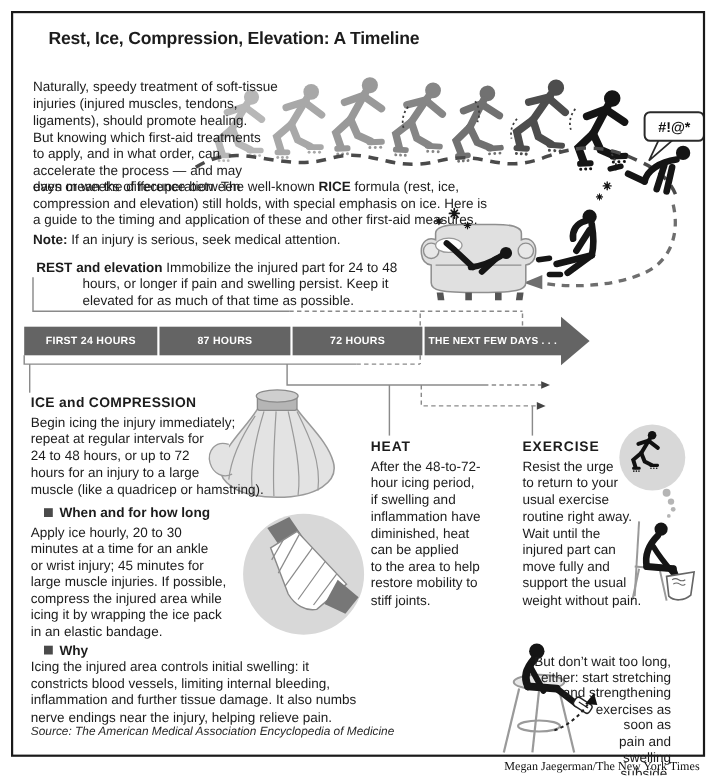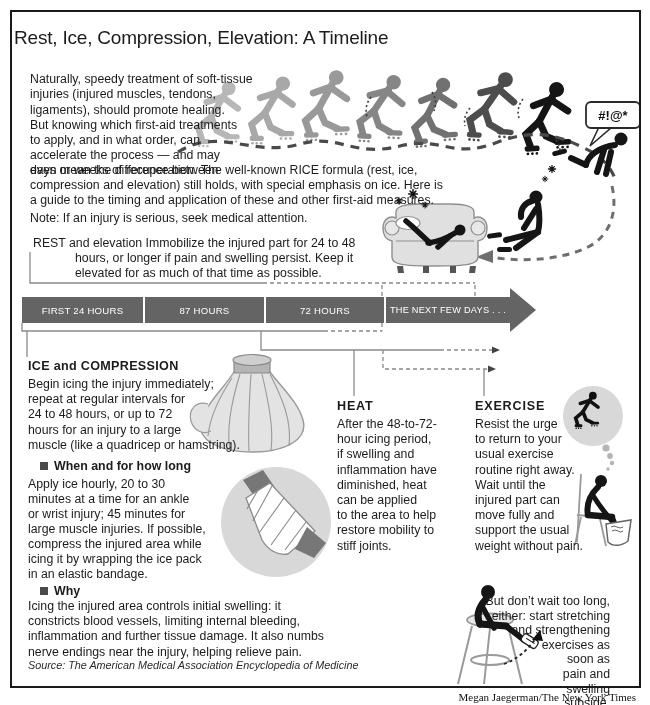--- a/index.html
+++ b/index.html
@@ -1,22 +1,22 @@
 <!DOCTYPE html>
 <html><head>
 <meta charset="utf-8">
 <style>
   html,body{margin:0;padding:0;background:#ffffff;}
   #stage{position:relative;width:650px;height:705px;background:#fff;overflow:hidden;
          font-family:"Liberation Sans","DejaVu Sans",sans-serif;color:#1c1c1c;}
   .abs{position:absolute;}
   .frame{left:10px;top:10px;width:627px;height:674px;border:2px solid #1a1a1a;}
-  .title{left:14px;top:27px;font-size:19px;font-weight:normal;letter-spacing:-0.2px;white-space:nowrap;}
+  .title{left:44px;top:27px;font-size:16px;font-weight:bold;letter-spacing:-0.2px;white-space:nowrap;}
   .body{font-size:12.3px;line-height:15.2px;white-space:pre-line;}
-  .b{font-weight:normal;}
+  .b{font-weight:bold;}
   .intro1{left:30px;top:57px;width:272px;}
   .intro2{left:30px;top:163px;width:492px;}
   .note{left:30px;top:211px;width:420px;}
   .rest{left:33px;top:236px;width:446px;padding-left:42px;text-indent:-42px;}
   .sechead{font-size:12.6px;font-weight:bold;letter-spacing:0.3px;white-space:nowrap;}
   .wide-ls{letter-spacing:0.8px;}
   .icehead{left:28px;top:359px;}
   .icebody{left:28px;top:377px;width:252px;}
   .subhead{font-size:12.4px;font-weight:bold;white-space:nowrap;margin-left:12px;}
   .sq{display:inline-block;width:8px;height:8px;background:#4a4a4a;margin-right:6px;position:relative;top:0px;}
@@ -26,21 +26,21 @@
   .whybody{left:28px;top:599px;width:344px;}
   .source{left:28px;top:659px;font-size:10.8px;font-style:italic;color:#2a2a2a;white-space:nowrap;}
   .heathead{left:337px;top:399px;}
   .heatbody{left:337px;top:417px;width:136px;}
   .exhead{left:475px;top:399px;}
   .exbody{left:475px;top:417px;width:132px;}
   .exbody2{left:447px;top:556px;width:163px;text-align:right;line-height:14.6px;white-space:pre-line;font-size:12.3px;margin-top:38px;}
   .credit{right:14px;top:691px;font-family:"Liberation Serif","DejaVu Serif",serif;font-size:11px;color:#111;white-space:nowrap;}
   
   .seg{top:297px;height:26px;background:#646464;display:flex;align-items:center;justify-content:center;}
-  .seglab{color:#fff;font-size:9.6px;font-weight:normal;letter-spacing:0.25px;white-space:nowrap;}
+  .seglab{color:#fff;font-size:9.6px;font-weight:bold;letter-spacing:0.25px;white-space:nowrap;}
   .barhead{left:510px;top:288px;width:0;height:0;border-top:22px solid transparent;
            border-bottom:22px solid transparent;border-left:26px solid #646464;}
   svg{position:absolute;left:0;top:0;pointer-events:none;}
   .cl{stroke:#8a8a8a;stroke-width:1.3;fill:none;}
   .cld{stroke:#8a8a8a;stroke-width:1.3;fill:none;stroke-dasharray:4 3;}
   .txt-layer{position:absolute;left:0;top:0;width:650px;height:705px;}
 </style>
 </head>
 <body>
 

